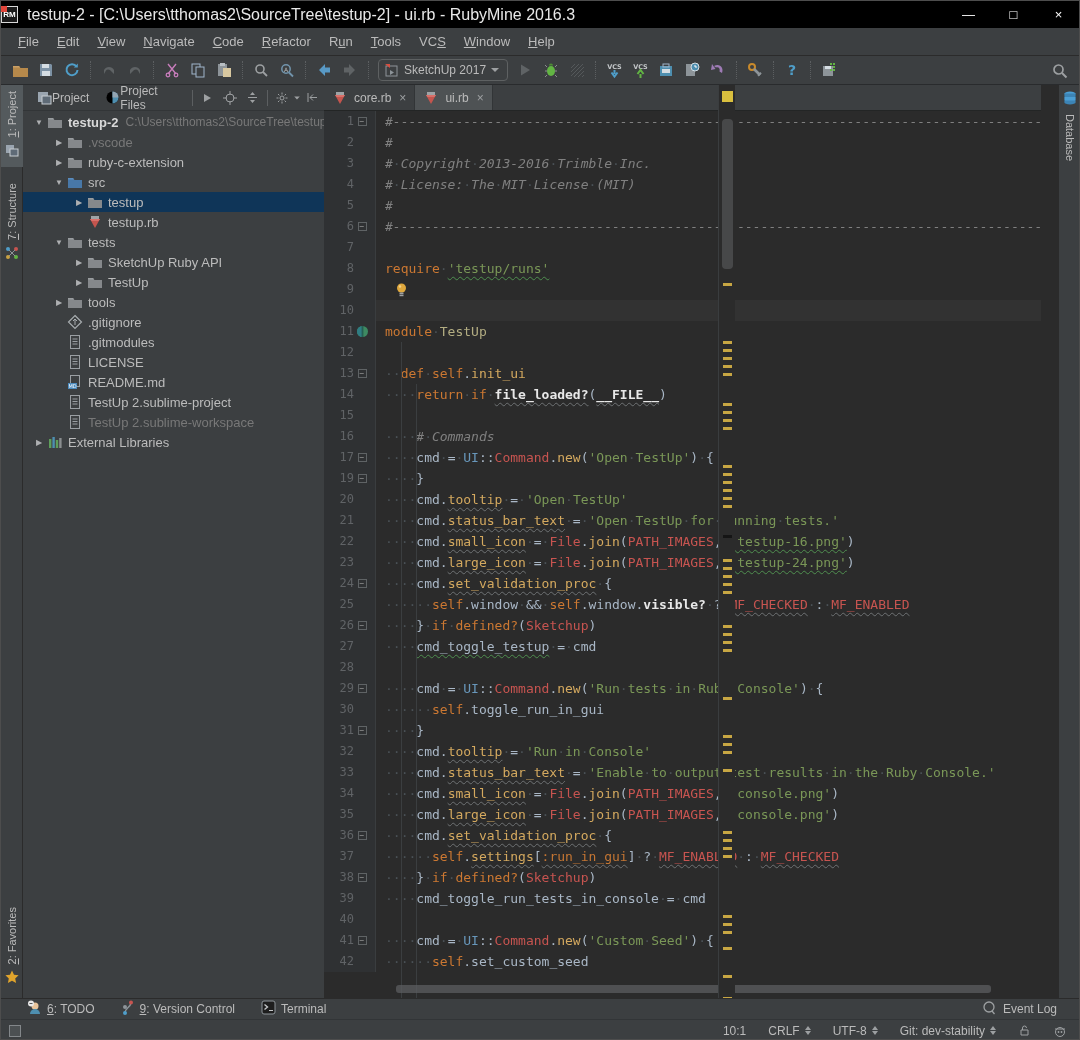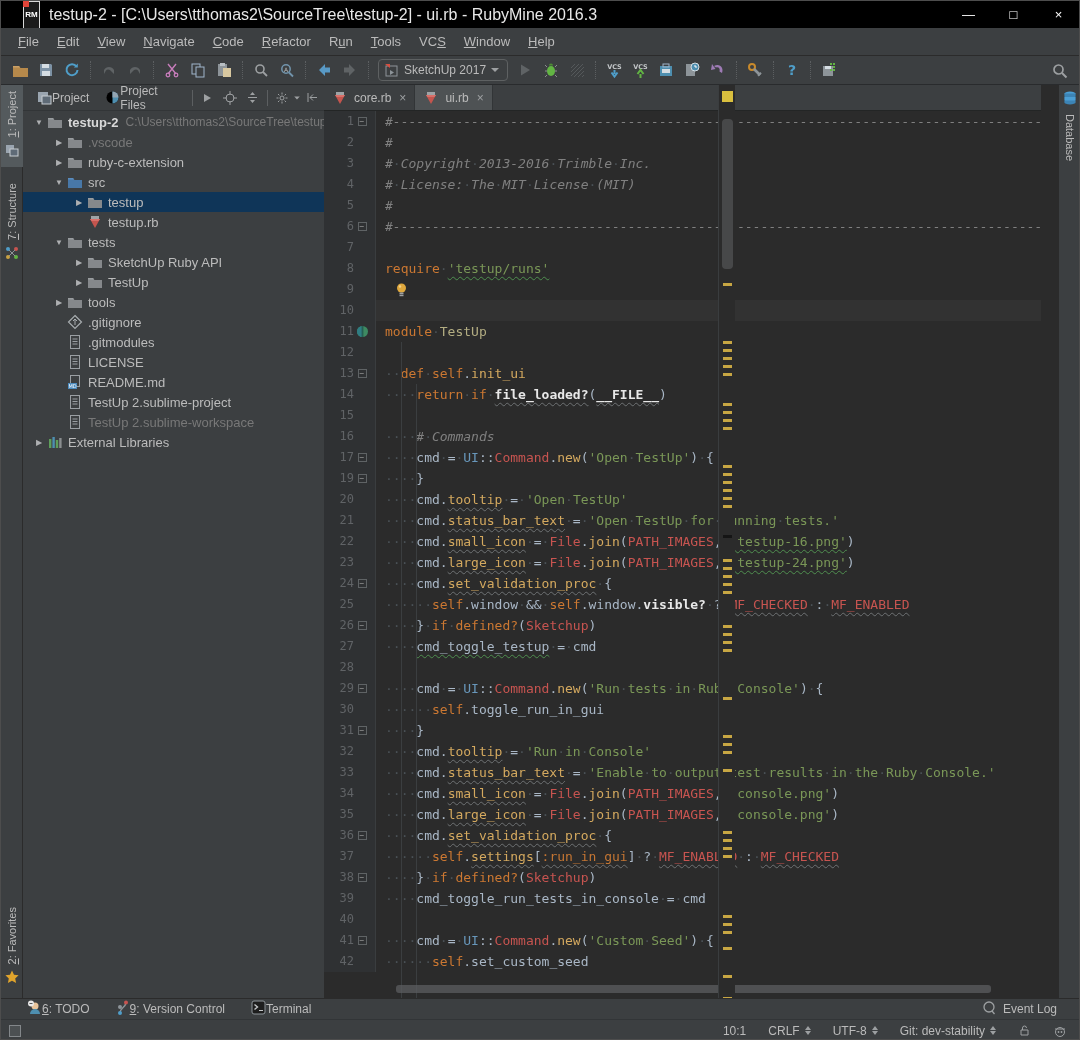--- a/index.html
+++ b/index.html
@@ -4,21 +4,21 @@
 <style>
   * { margin:0; padding:0; box-sizing:border-box; }
   html,body { background:#1e1e1e; }
   #app { position:relative; width:1080px; height:1040px; background:#2B2B2B;
          font-family:"Liberation Sans",sans-serif; color:#BBBBBB; overflow:hidden;
          border:1px solid #4d4d4d; }
 
   
   .titlebar { position:absolute; left:0; top:0; width:1080px; height:27px; background:#000;
               display:flex; align-items:center; }
-  .rm-logo { width:17px; height:28px; margin-left:22px; background:#1b1b1b; border:1px solid #d8d8d8;
+  .rm-logo { width:17px; height:17px; margin-left:0; background:#1b1b1b; border:1px solid #d8d8d8;
              color:#fff; font-size:8px; font-weight:bold; display:flex; align-items:center; justify-content:center;
              position:relative; }
   .rm-logo::before { content:""; position:absolute; left:-1px; top:-1px; width:6px; height:6px; background:#e0453a; }
   .title-text { margin-left:9px; font-size:16px; color:#e8e8e8; }
   .win-controls { margin-left:auto; display:flex; height:27px; }
   .win-btn { width:45px; height:27px; display:flex; align-items:center; justify-content:center;
              color:#ffffff; font-size:13px; }
 
   
   .menubar { position:absolute; left:0; top:27px; width:1080px; height:28px; background:#3C3F41;
@@ -111,21 +111,21 @@
   .smark { position:absolute; left:4px; width:9px; height:3px; background:#c7a643; }
   .smark.dark { background:#151515; }
 
   
   .rstripe { position:absolute; left:1057px; top:0; width:23px; height:913px; background:#3C3F41;
              border-left:1px solid #2b2b2b; }
 
   
   .bottombar { position:absolute; left:0; top:997px; width:1080px; height:21px; background:#3C3F41;
                border-top:1px solid #2b2b2b; display:flex; align-items:center; font-size:12px; }
-  .bw-item { display:flex; align-items:center; margin-left:26px; color:#bbb; }
+  .bw-item { display:flex; align-items:center; gap:5px; margin-left:26px; color:#bbb; }
   .bw-item u { text-decoration:underline; }
   #eventlog { margin-left:auto; margin-right:24px; display:flex; align-items:center; gap:6px; }
 
   .statusbar { position:absolute; left:0; top:1018px; width:1080px; height:22px; background:#3C3F41;
                border-top:1px solid #323537; display:flex; align-items:center; font-size:12px; color:#bbb; }
   .sb-square { width:12px; height:12px; border:1px solid #83878a; margin-left:8px; background:#4c5052;}
   .sb-right { margin-left:auto; display:flex; align-items:center; gap:22px; margin-right:14px; }
   .sb-item { display:flex; align-items:center; gap:3px; }
   .spin { display:inline-flex; flex-direction:column; gap:1px; margin-left:2px; }
   .spin i { width:0; height:0; border-left:3px solid transparent; border-right:3px solid transparent; display:block;}

